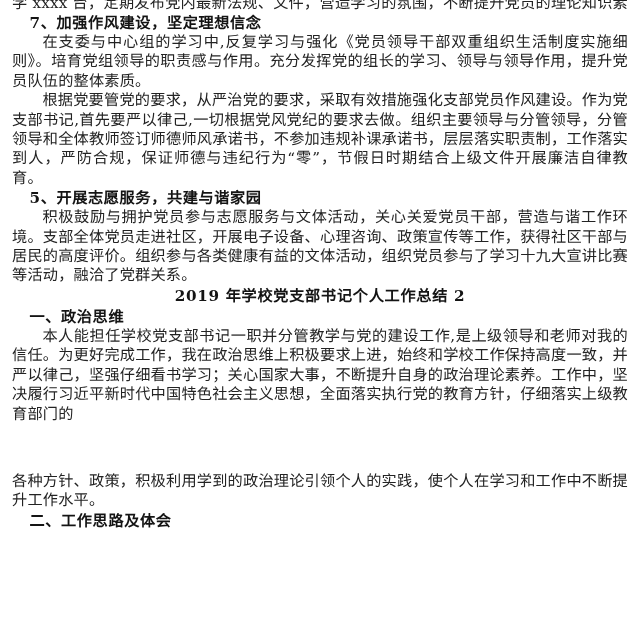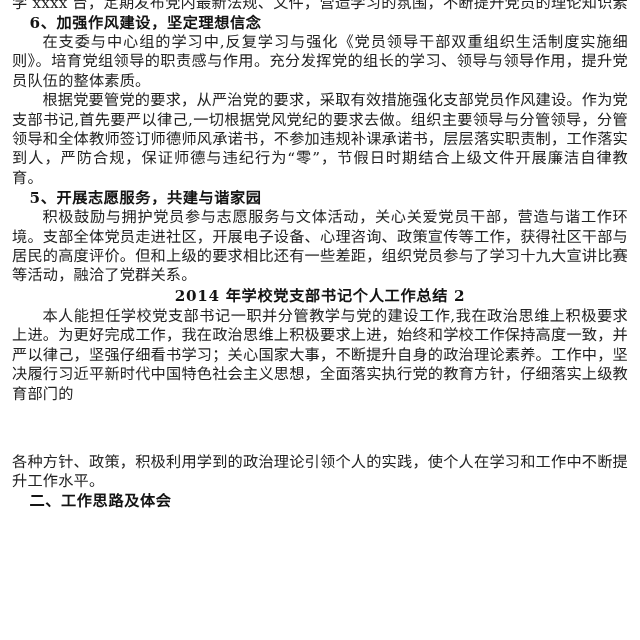--- a/index.html
+++ b/index.html
@@ -36,21 +36,20 @@
     color: #232323;
     margin: 0;
     white-space: normal;
     word-break: break-all;
   }
   .para {
     text-indent: 2em;
   }
   .para.no-indent {
     text-indent: 0;
-    font-family: Liberation Serif, serif;
   }
   .heading {
     font-weight: bold;
     text-indent: 1.15em;
     letter-spacing: 0.6px;
     color: #141414;
     line-height: 20px;
   }
   .title {
     font-weight: bold;
@@ -77,35 +76,36 @@
 </head>
 <body>
 
 <div id="page">
   <div class="doc-body">
 
     <div class="clip-top">
       <p class="line">学 xxxx 台，定期发布党内最新法规、文件，营造学习的氛围，不断提升党员的理论知识素养。</p>
     </div>
 
-    <p class="heading">6、加强作风建设，坚定理想信念</p>
+    <p class="heading">7、加强作风建设，坚定理想信念</p>
 
     <p class="para">在支委与中心组的学习中,反复学习与强化《党员领导干部双重组织生活制度实施细则》。培育党组领导的职责感与作用。充分发挥党的组长的学习、领导与领导作用，提升党员队伍的整体素质。</p>
 
     <p class="para">根据党要管党的要求，从严治党的要求，采取有效措施强化支部党员作风建设。作为党支部书记,首先要严以律己,一切根据党风党纪的要求去做。组织主要领导与分管领导，分管领导和全体教师签订师德师风承诺书，不参加违规补课承诺书，层层落实职责制，工作落实到人，严防合规，保证师德与违纪行为“零”，节假日时期结合上级文件开展廉洁自律教育。</p>
 
     <p class="heading">5、开展志愿服务，共建与谐家园</p>
 
-    <p class="para">积极鼓励与拥护党员参与志愿服务与文体活动，关心关爱党员干部，营造与谐工作环境。支部全体党员走进社区，开展电子设备、心理咨询、政策宣传等工作，获得社区干部与居民的高度评价。但和上级的要求相比还有一些差距，组织党员参与了学习十九大宣讲比赛等活动，融洽了党群关系。</p>
+    <p class="para">积极鼓励与拥护党员参与志愿服务与文体活动，关心关爱党员干部，营造与谐工作环境。支部全体党员走进社区，开展电子设备、心理咨询、政策宣传等工作，获得社区干部与居民的高度评价。组织参与各类健康有益的文体活动，组织党员参与了学习十九大宣讲比赛等活动，融洽了党群关系。</p>
 
 
-    <p class="title">2014 年学校党支部书记个人工作总结 2</p>
+    <p class="title">2019 年学校党支部书记个人工作总结 2</p>
 
+    <p class="heading">一、政治思维</p>
 
-    <p class="para">本人能担任学校党支部书记一职并分管教学与党的建设工作,我在政治思维上积极要求上进。为更好完成工作，我在政治思维上积极要求上进，始终和学校工作保持高度一致，并严以律己，坚强仔细看书学习；关心国家大事，不断提升自身的政治理论素养。工作中，坚决履行习近平新时代中国特色社会主义思想，全面落实执行党的教育方针，仔细落实上级教育部门的</p>
+    <p class="para">本人能担任学校党支部书记一职并分管教学与党的建设工作,是上级领导和老师对我的信任。为更好完成工作，我在政治思维上积极要求上进，始终和学校工作保持高度一致，并严以律己，坚强仔细看书学习；关心国家大事，不断提升自身的政治理论素养。工作中，坚决履行习近平新时代中国特色社会主义思想，全面落实执行党的教育方针，仔细落实上级教育部门的</p>
 
     <div class="gap"></div>
 
     <p class="para no-indent">各种方针、政策，积极利用学到的政治理论引领个人的实践，使个人在学习和工作中不断提升工作水平。</p>
 
     <p class="heading">二、工作思路及体会</p>
 
   </div>
 </div>
 

